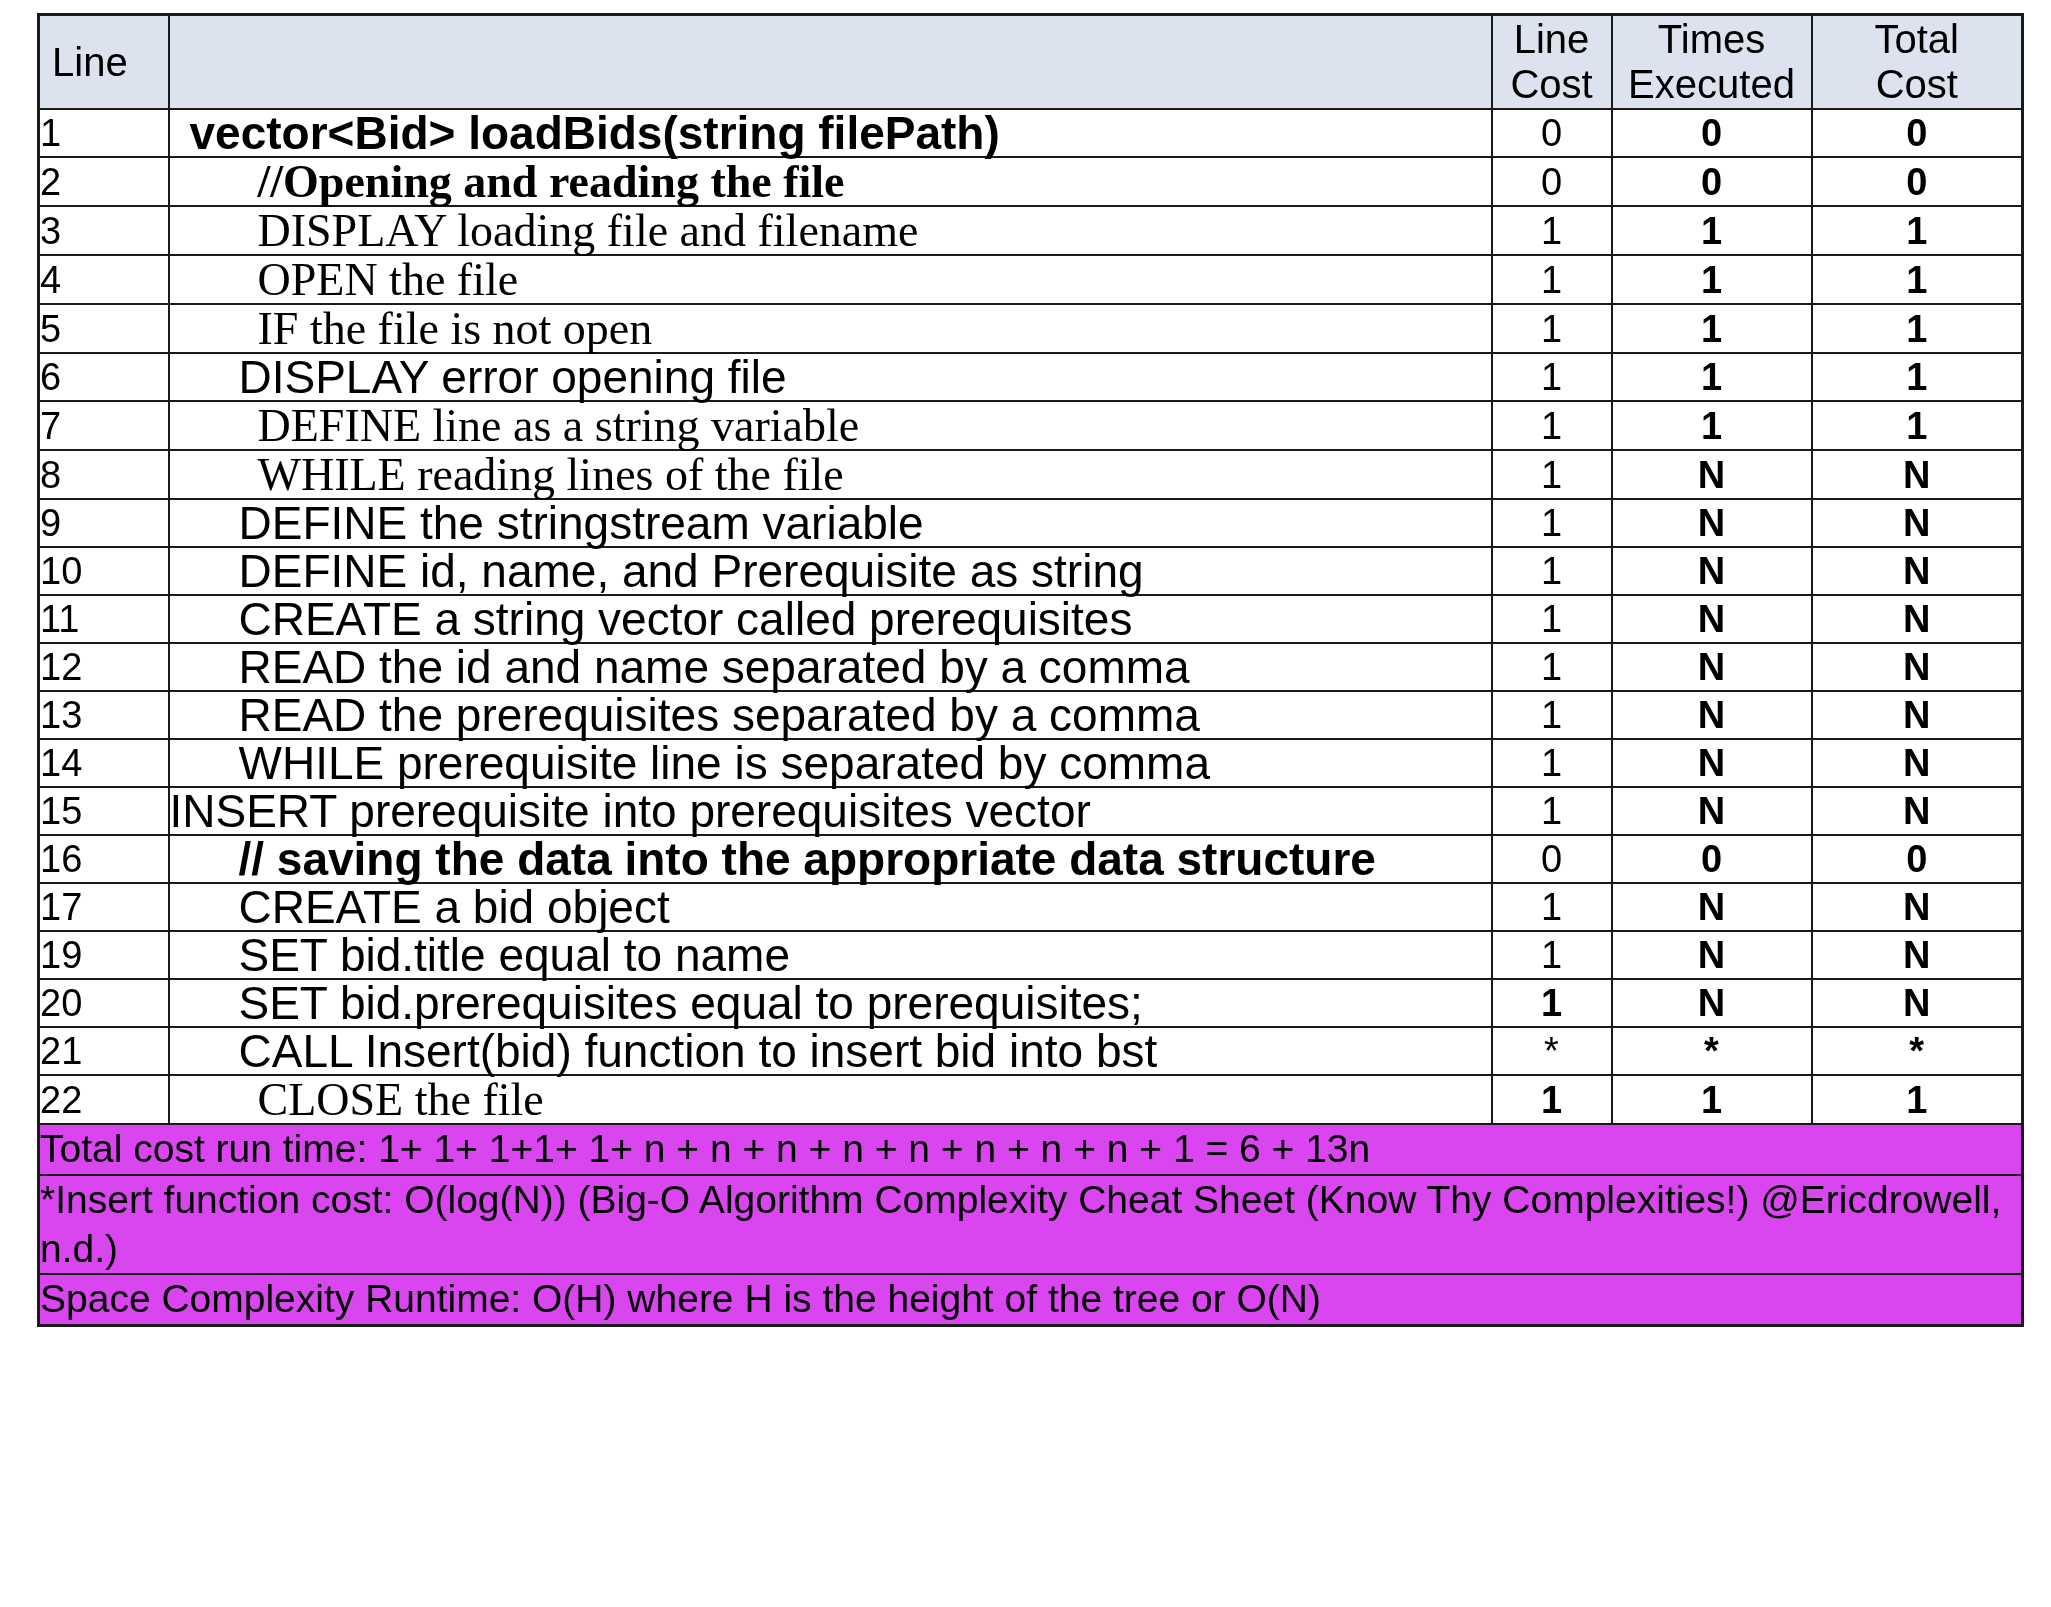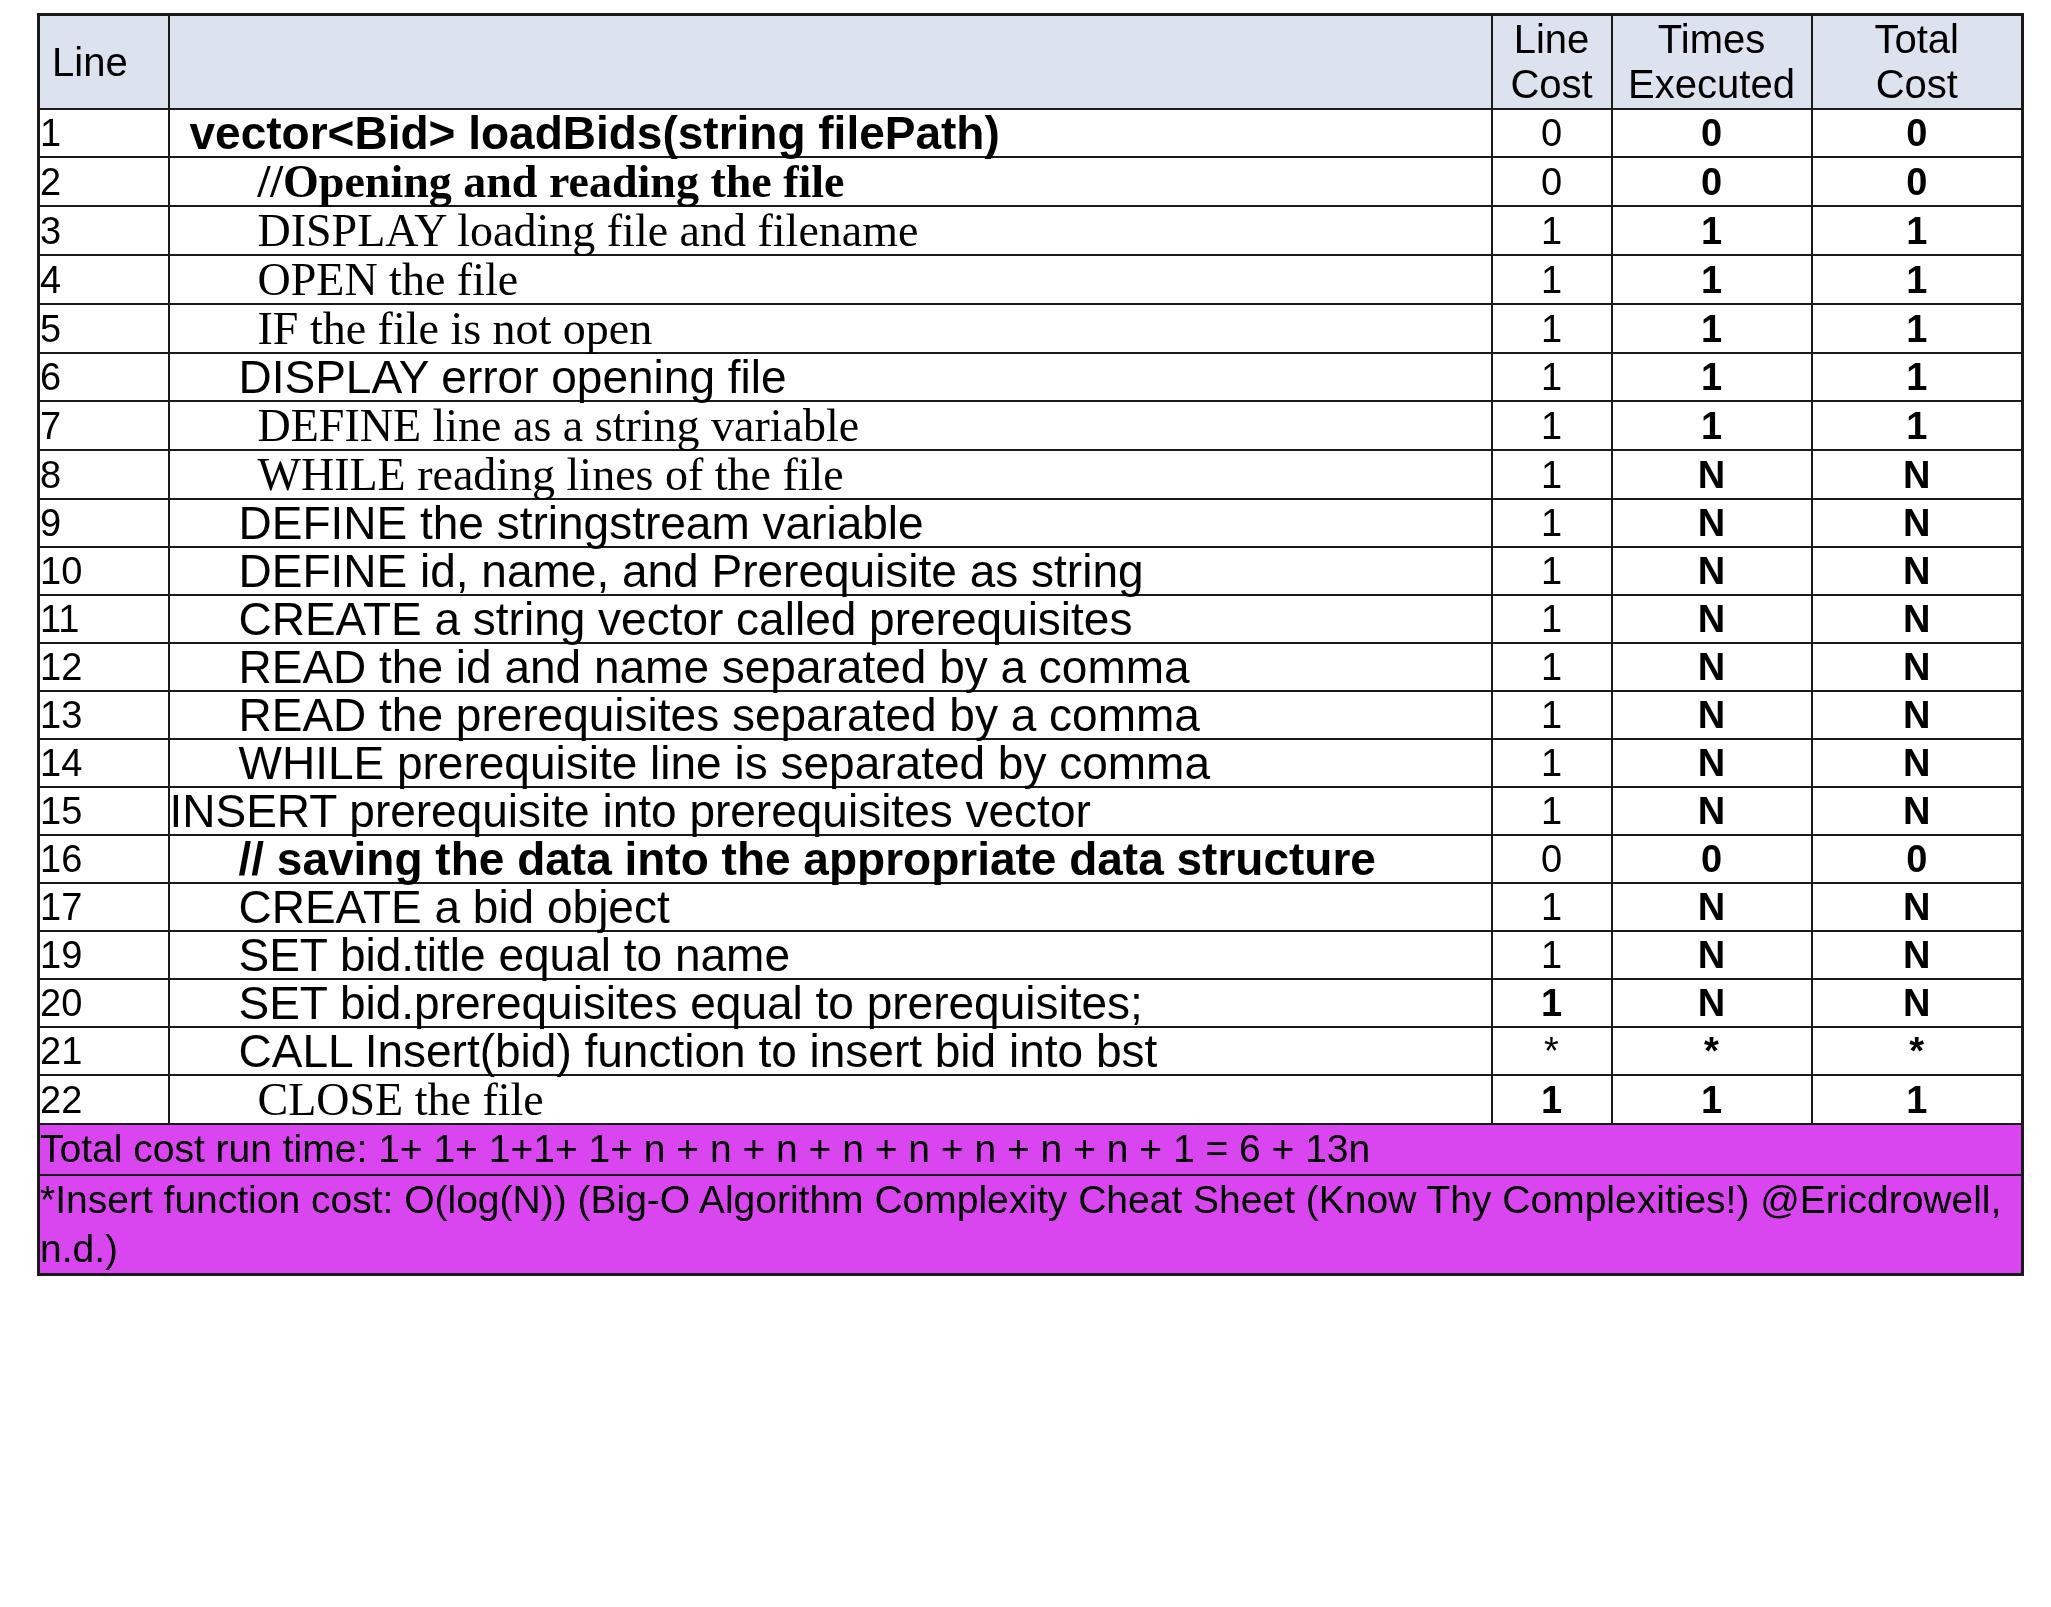--- a/index.html
+++ b/index.html
@@ -293,15 +293,20 @@
       <tr>
         <td class="footer-cell" colspan="5">
           <span>Total cost run time: 1+ 1+ 1+1+ 1+ n + n + n + n + n + n + n + n + 1 = 6 + 13n</span>
         </td>
       </tr>
       <tr>
         <td class="footer-cell" colspan="5">
           <span>*Insert function cost: O(log(N))</span><span class="reg"> (Big-O Algorithm Complexity Cheat Sheet (Know Thy Complexities!) @Ericdrowell, n.d.)</span>
         </td>
       </tr>
+      <tr>
+        <td class="footer-cell" colspan="5">
+          <span>Space Complexity Runtime: O(H) where H is the height of the tree or O(N)</span>
+        </td>
+      </tr>
     </tfoot>
   </table>
 </div>
 
 </body></html>

